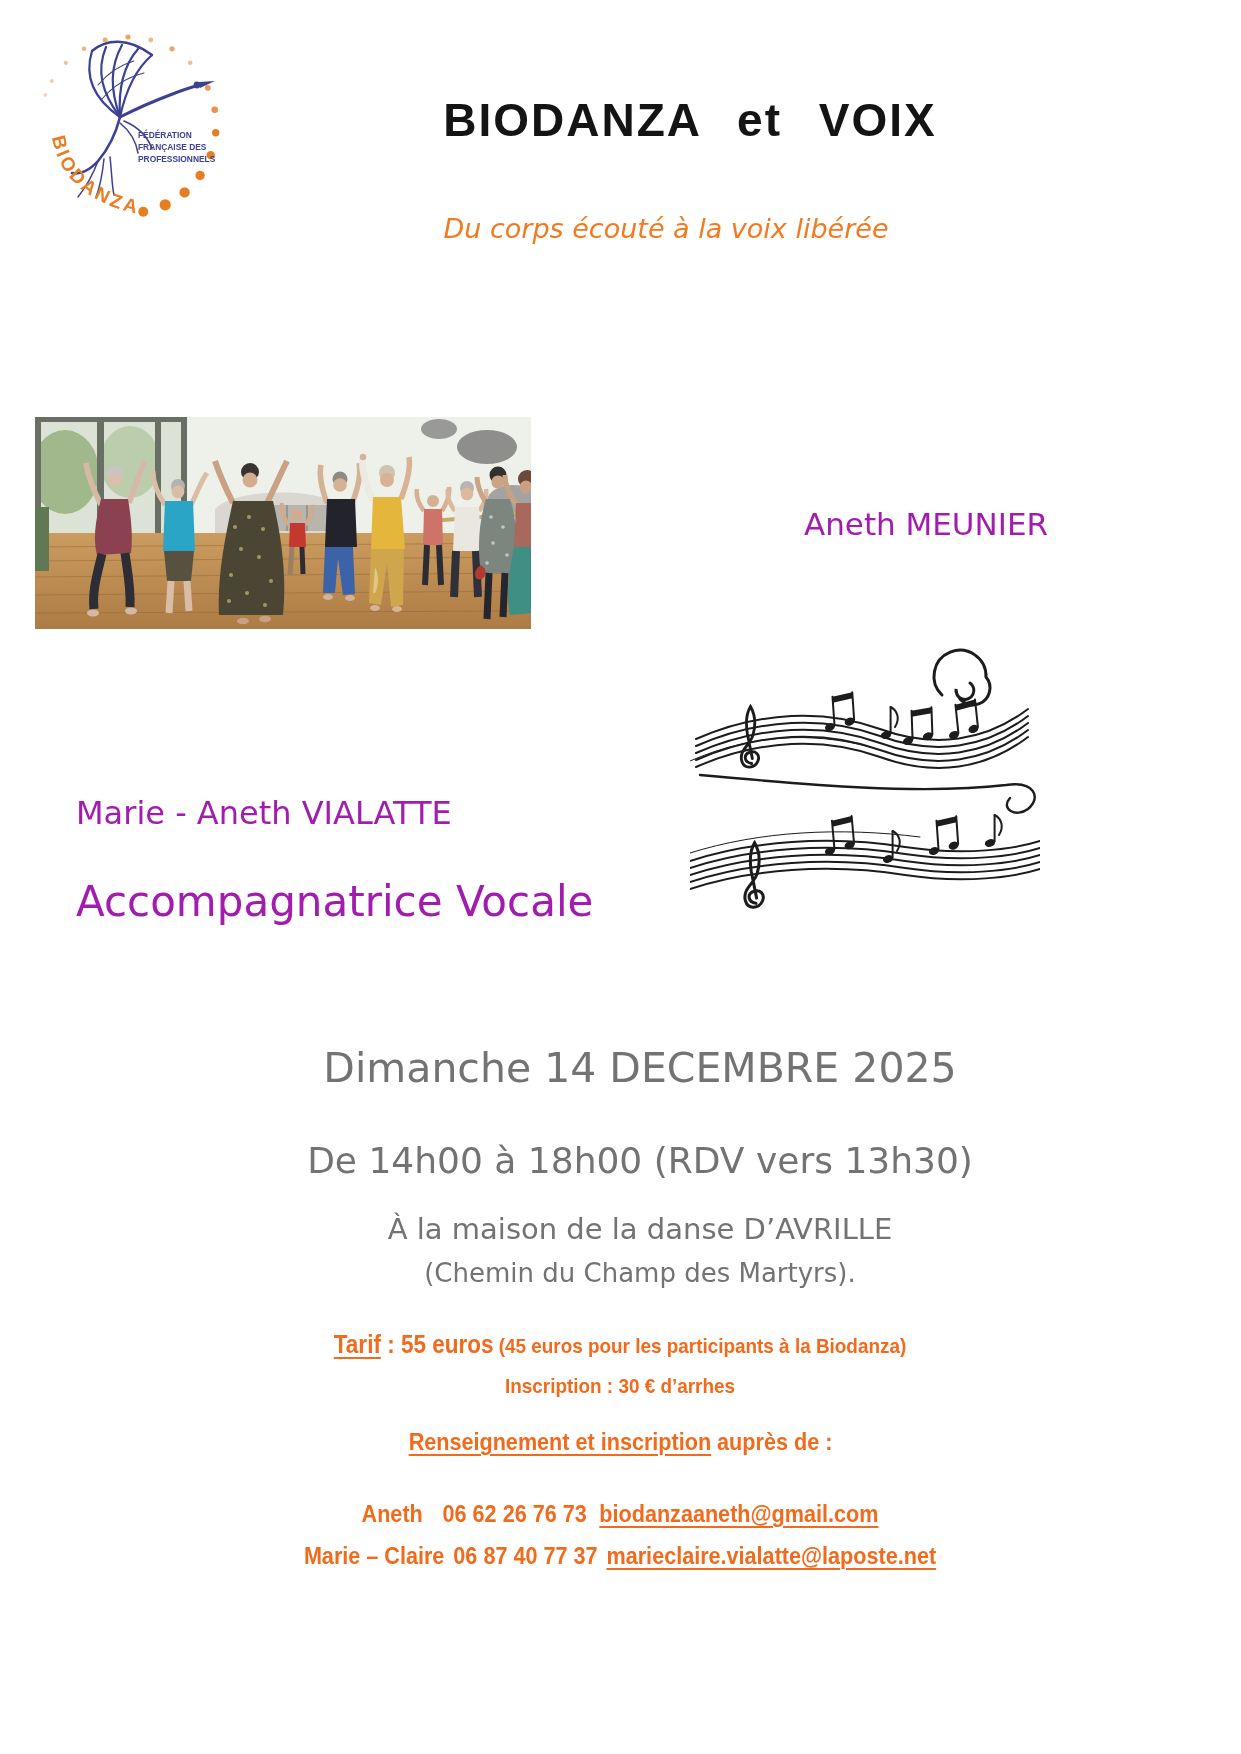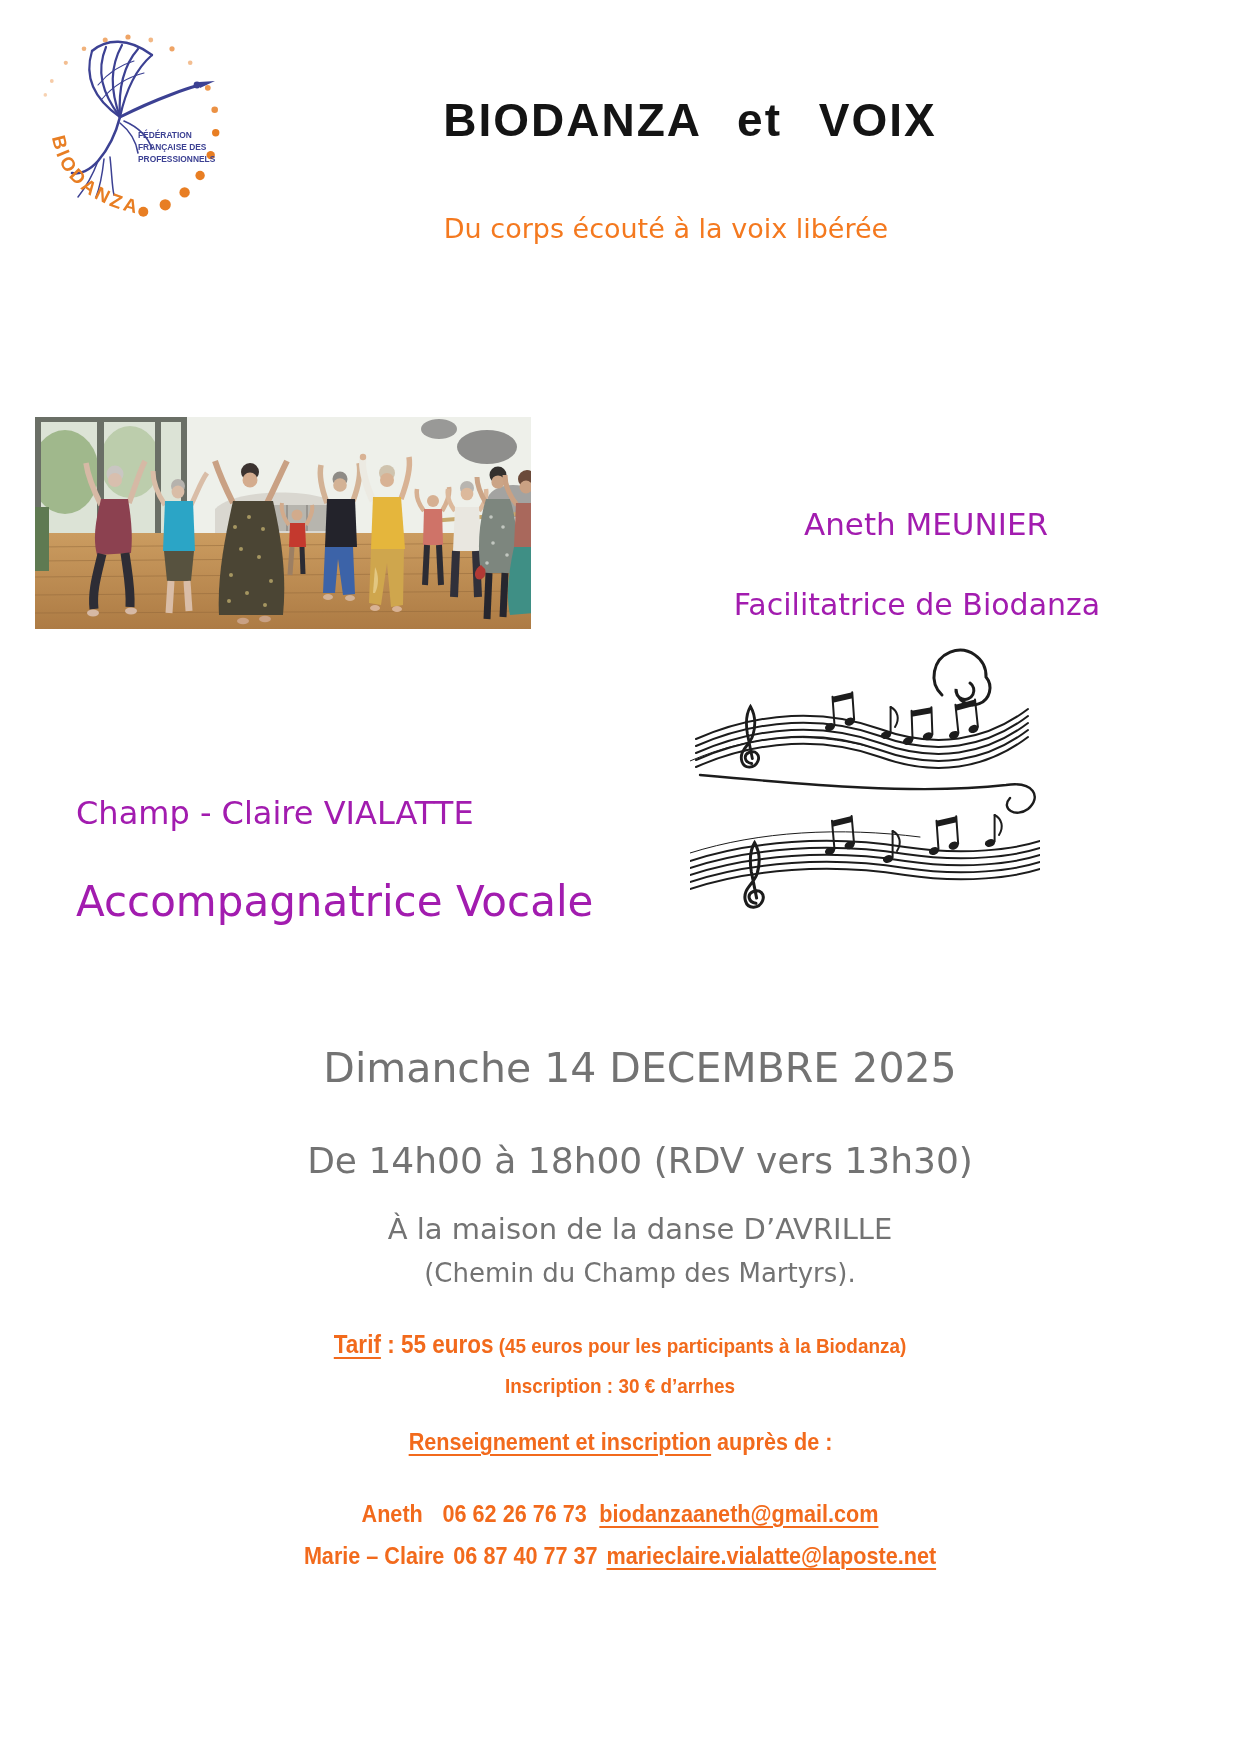--- a/index.html
+++ b/index.html
@@ -5,21 +5,21 @@
   html,body{margin:0;padding:0;background:#ffffff;}
   .page{position:relative;width:1241px;height:1754px;background:#fff;overflow:hidden;
         font-family:"DejaVu Sans",sans-serif;}
   .abs{position:absolute;}
   .center{text-align:center;}
   .hand{font-family:"DejaVu Sans",sans-serif;}
   .sans{font-family:"Liberation Sans",sans-serif;font-weight:bold;}
   .cond{transform:scaleX(.9);transform-origin:50% 50%;}
   .title{font-weight:bold;color:#141414;font-size:46px;letter-spacing:2px;word-spacing:22px;
          font-family:"Liberation Sans",sans-serif;text-align:center;}
-  .subtitle{color:#F4791F;font-size:27px;}
+  .subtitle{color:#F4791F;font-size:27px;font-style:italic;}
   .red{color:#a21caf;}
   .blue{color:#737373;}
   .orange{color:#F26A1C;}
   .u{text-decoration:underline;text-decoration-thickness:2px;text-underline-offset:4px;}
   a.em{color:#F26A1C;text-decoration:underline;text-decoration-thickness:2px;text-underline-offset:4px;}
   .nowrap{white-space:nowrap;}
 </style>
 </head>
 <body>
 
@@ -232,23 +232,22 @@
             <circle cx="491" cy="70" r="6.5" fill="#caa183"></circle>
            <path d="M482,88 C474,78 470,68 470,58" stroke="#caa183" stroke-width="5" fill="none"></path>
            <path d="M481,86 L500,86 L500,130 L479,130 Z" fill="#a9685c"></path>
            <path d="M479,130 C473,158 471,180 475,198 L500,196 L500,130 Z" fill="#3f8f85"></path>
           </g>
       </g>
     </svg>
   </div>
 
   <div class="abs center hand red" style="left:726px;top:506px;width:400px;font-size:31px;">Aneth MEUNIER</div>
-  <div class="abs center hand red" style="left:697px;top:587px;width:440px;font-size:30px;">Facilitatrice de Biodanza</div>
-
-  <div class="abs hand red" style="left:76px;top:794px;font-size:32px;">Champ - Claire VIALATTE</div>
+
+  <div class="abs hand red" style="left:76px;top:794px;font-size:32px;">Marie - Aneth VIALATTE</div>
   <div class="abs hand red" style="left:76px;top:877px;font-size:42px;">Accompagnatrice Vocale</div>
 
   <div class="abs" style="left:690px;top:635px;width:350px;height:285px;">
     <svg viewBox="0 0 350 285" width="350" height="285">
       <defs>
         <path id="clef" d="M6,46 C-6,44 -8,32 2,28 C12,24 20,32 16,42 C11,54 -6,56 -10,42 C-15,24 4,16 8,0 C12,-14 12,-32 4,-46 C-2,-36 -4,-20 -1,-2 L7,38"></path>
         <g id="np">
           <ellipse cx="0" cy="0" rx="5.2" ry="3.8" transform="rotate(-18)" fill="#1c1c1c" stroke="none"></ellipse>
           <line x1="4.6" y1="-1.5" x2="4.6" y2="-30"></line>
           <ellipse cx="20" cy="-4" rx="5.2" ry="3.8" transform="rotate(-18 20 -4)" fill="#1c1c1c" stroke="none"></ellipse>

